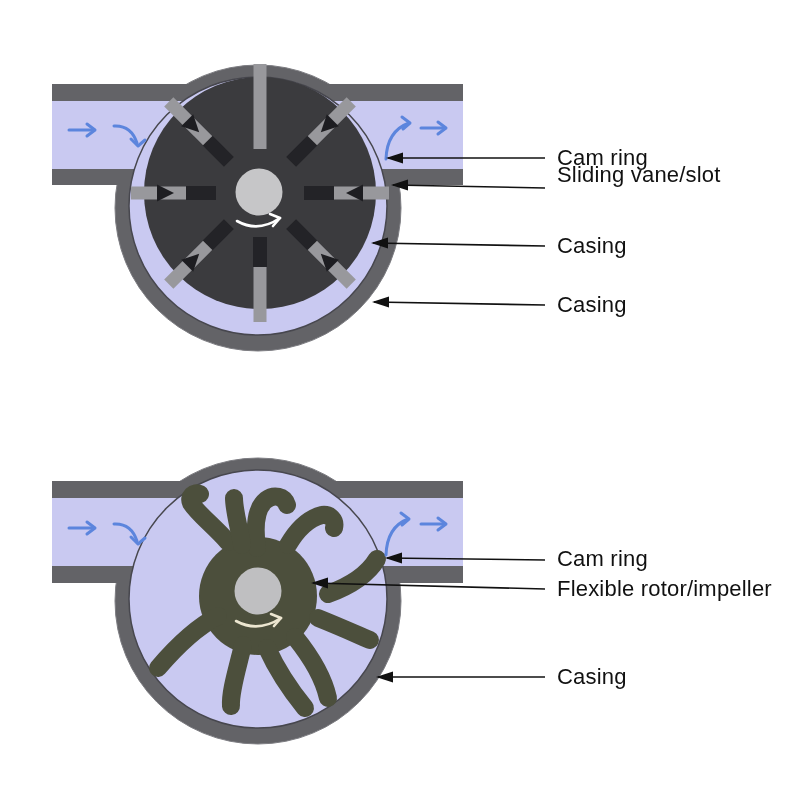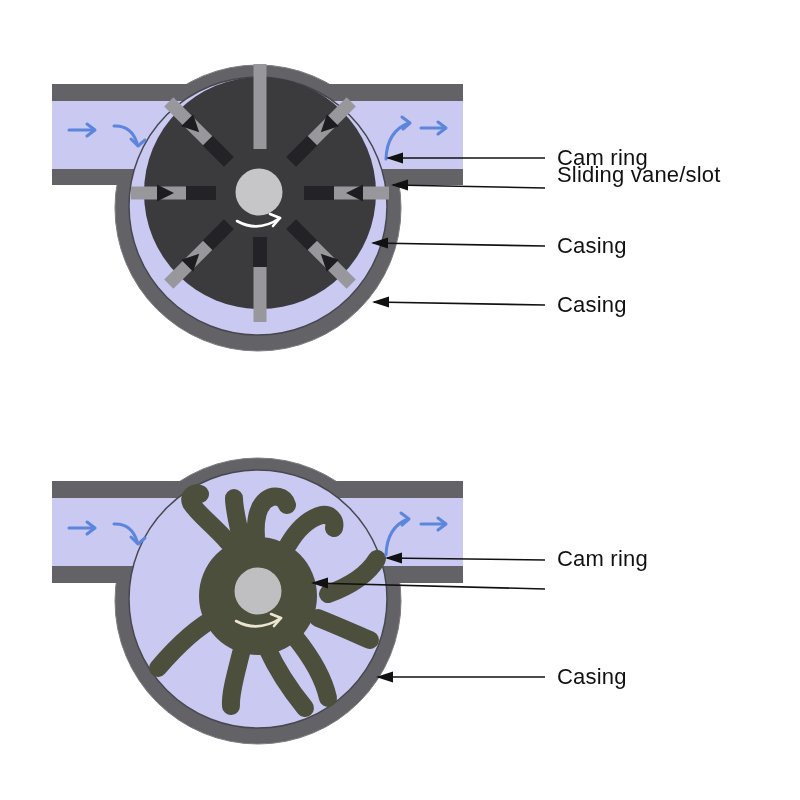--- a/index.html
+++ b/index.html
@@ -167,14 +167,15 @@
       </g>
     </g>
   </svg>
 
   <div class="label" style="top:145px;">Cam ring</div>
   <div class="label" style="top:162px;">Sliding vane/slot</div>
   <div class="label" style="top:233px;">Casing</div>
   <div class="label" style="top:292px;">Casing</div>
 
   <div class="label" style="top:546px;">Cam ring</div>
+  <div class="label" style="top:576px;">Flexible rotor/impeller</div>
   <div class="label" style="top:664px;">Casing</div>
 </div>
 
 </body></html>

